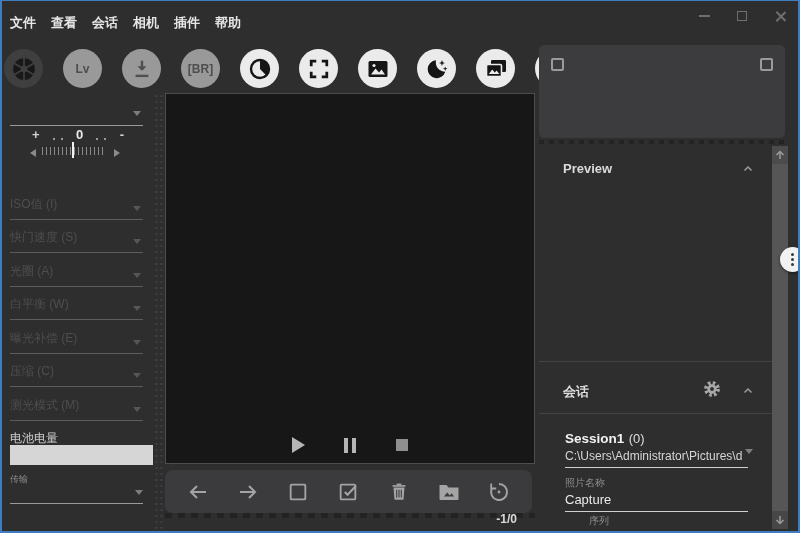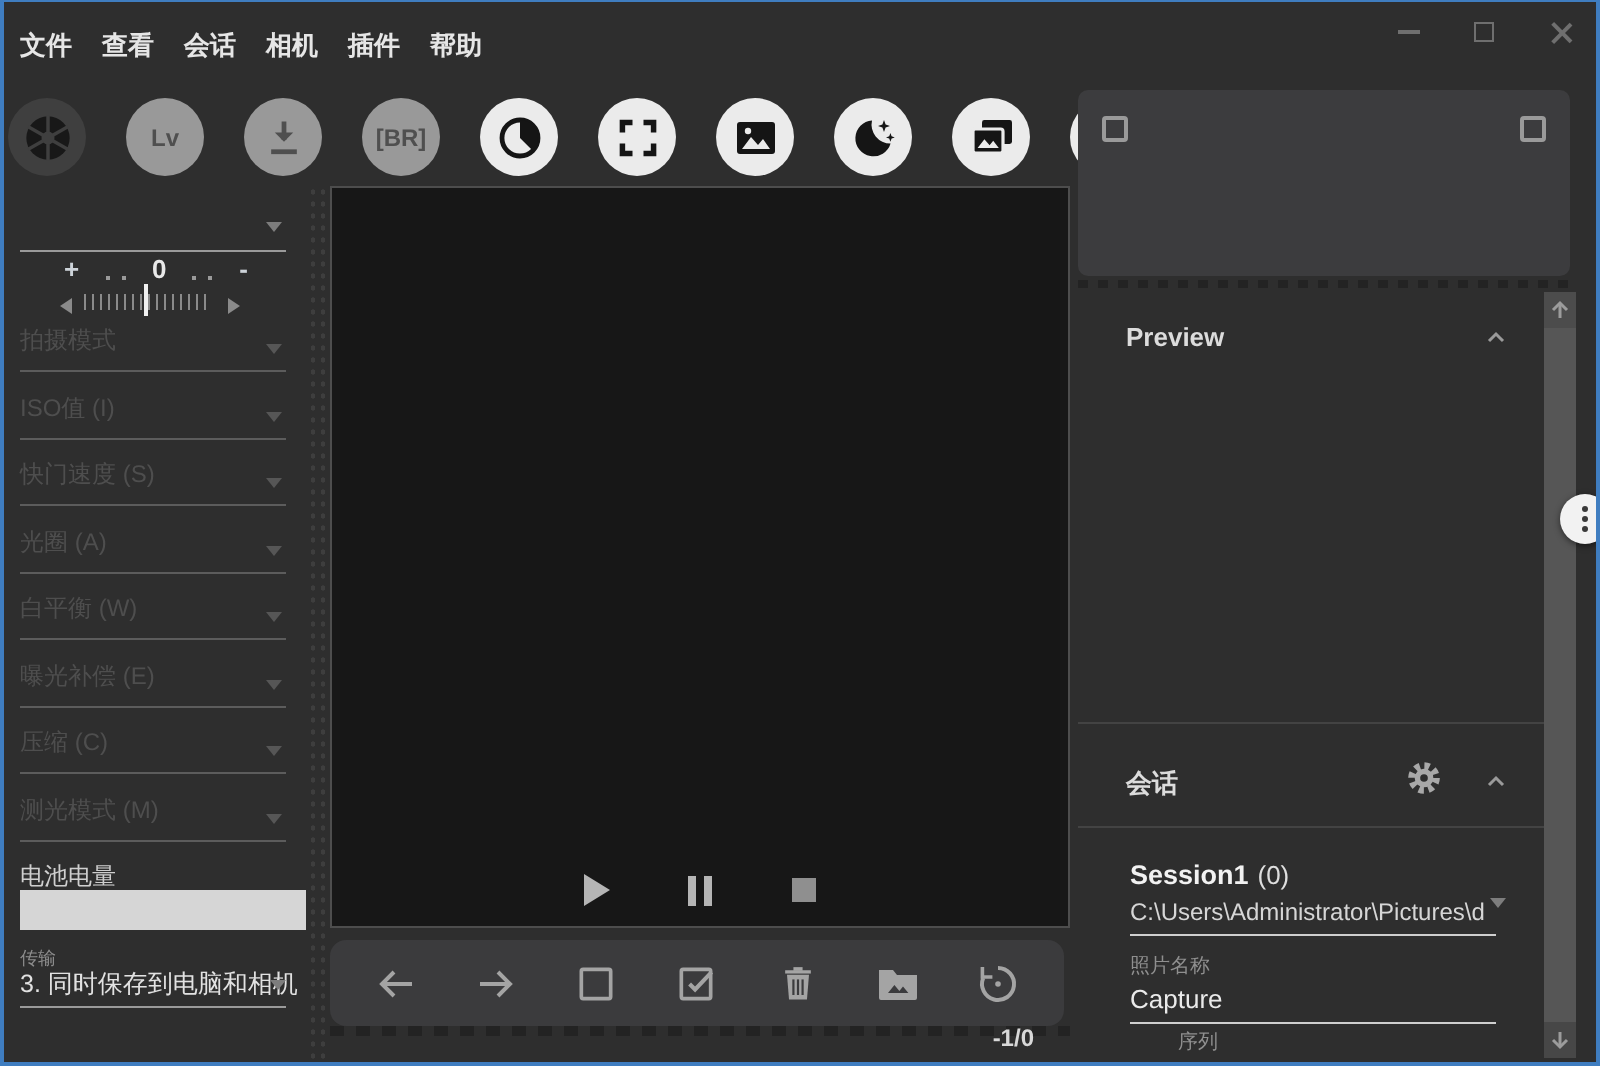--- a/index.html
+++ b/index.html
@@ -231,25 +231,20 @@
             <i></i>
           </span>
         <span class="sym">-</span>
       </div>
       <div class="ruler"></div>
       <div class="ruler-arrow l"></div>
       <div class="ruler-arrow r"></div>
       <div class="ruler-center"></div>
     </div>
 
-    <div class="field" style="top:69px;">
-      <span class="lbl">拍摄模式</span>
-        <div class="chev dim"></div>
-        <div class="ul"></div>
-    </div>
     <div class="field" style="top:103px;">
       <span class="lbl">ISO值 (I)</span>
         <div class="chev dim"></div>
         <div class="ul"></div>
     </div>
     <div class="field" style="top:136px;">
       <span class="lbl">快门速度 (S)</span>
         <div class="chev dim"></div>
         <div class="ul"></div>
     </div>
@@ -276,21 +271,20 @@
     <div class="field" style="top:304px;">
       <span class="lbl">测光模式 (M)</span>
         <div class="chev dim"></div>
         <div class="ul"></div>
     </div>
 
     <div class="battery-label">电池电量</div>
     <div class="battery-bar"></div>
 
     <div class="transfer-lbl">传输</div>
-    <div class="transfer-val">3. 同时保存到电脑和相机</div>
     <div class="transfer-chev chev"></div>
     <div class="transfer-ul"></div>
   </div>
 
   <div class="vsplit"></div>
 
   <div class="preview-area">
     <div class="playback">
       <div class="pb-btn">
           <div class="play-glyph"></div>

